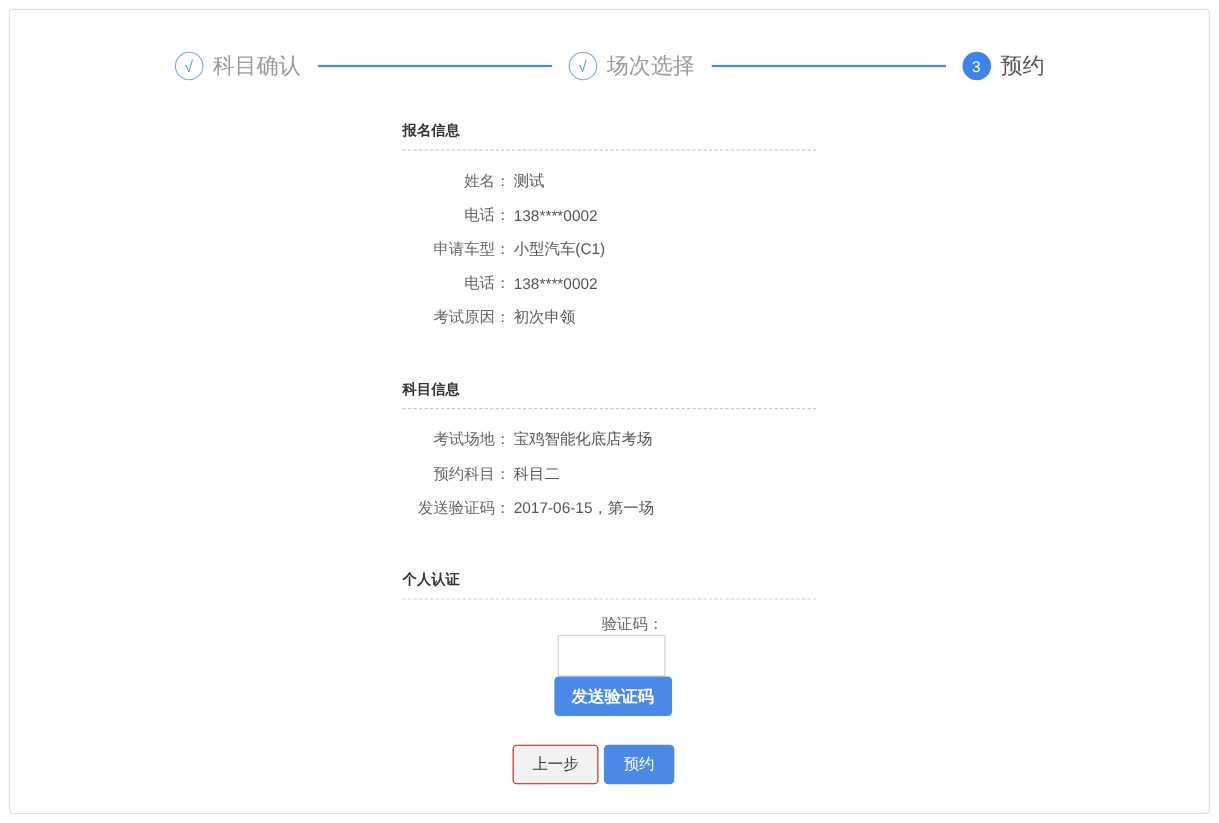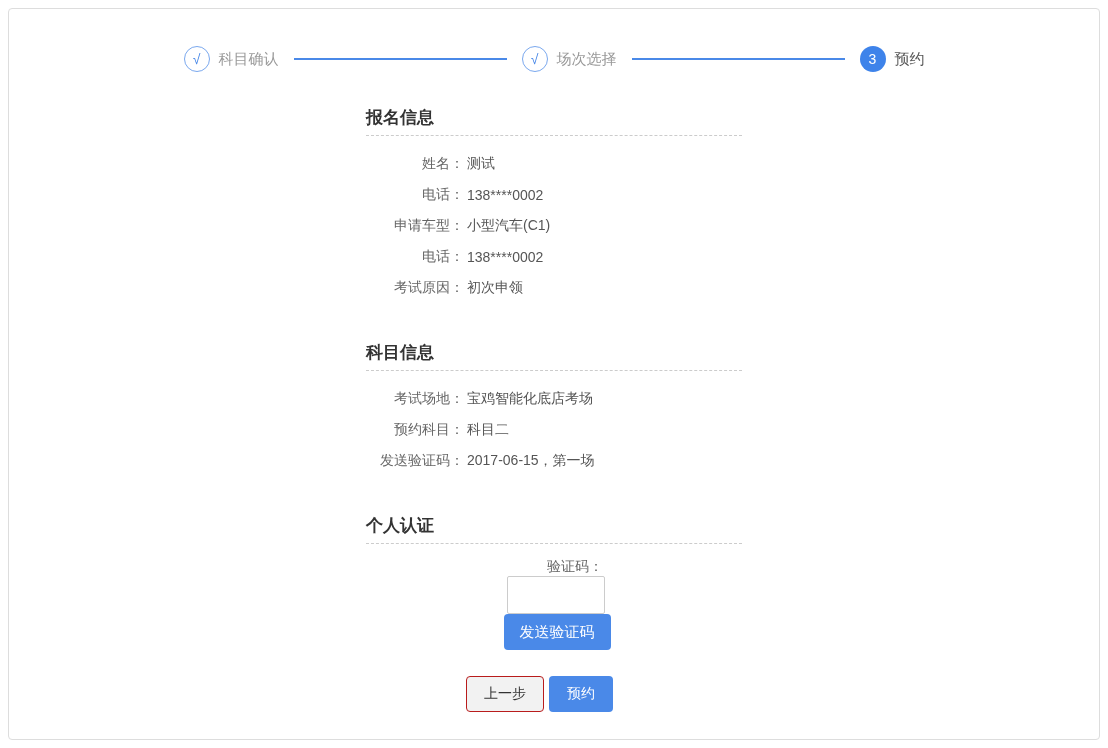--- a/index.html
+++ b/index.html
@@ -11,47 +11,47 @@
   }
 
   
   .stepper { display: flex; align-items: center; justify-content: center; padding-top: 37px; }
   .step-circle {
     width: 26px; height: 26px; border-radius: 50%; flex: 0 0 auto;
     display: flex; align-items: center; justify-content: center; font-size: 14px;
   }
   .step-circle.done { background: #fff; border: 1px solid #7aa8ee; color: #4a89e8; }
   .step-circle.active { background: #3e83ea; color: #fff; font-size: 14px; }
-  .step-label { margin-left: 9px; font-size: 15px; color: #9a9a9a; white-space: nowrap; }
+  .step-label { margin-left: 9px; font-size: 20px; color: #9a9a9a; white-space: nowrap; }
   .step-label.active { color: #555; }
   .step-line { width: 213px; height: 2px; background: #4a89e8; margin: 0 15px; flex: 0 0 auto; }
 
   
   .content { width: 376px; margin: 36px auto 0 auto; }
   .section { margin-top: 0; }
   .section + .section { margin-top: 40px; }
   .section-title {
-    font-size: 17px; font-weight: bold; color: #333;
+    font-size: 13px; font-weight: bold; color: #333;
     padding-bottom: 7px; border-bottom: 1px dashed #ccc; line-height: 20px;
   }
   .rows { padding-top: 12px; }
   .info-row { display: flex; height: 31px; align-items: center; font-size: 14px; }
   .row-label { width: 98px; text-align: right; color: #666; flex: 0 0 auto; white-space: nowrap; }
   .row-value { color: #555; margin-left: 3px; white-space: nowrap; }
 
   
   .verify-row { display: flex; align-items: center; margin-top: 14px; flex-direction: column; }
   .verify-label { width: 98px; text-align: right; color: #666; font-size: 14px; flex: 0 0 auto; }
   .code-input {
     width: 98px; height: 38px; margin-left: 3px; border: 1px solid #ccc; border-radius: 2px;
     font-size: 14px; padding: 0 6px; color: #333; outline: none; background: #fff;
   }
   .send-btn {
     height: 36px; margin-left: 6px; padding: 0 16px; border: none; border-radius: 4px;
-    background: #4a89e8; color: #fff; font-size: 15px; font-weight: normal; cursor: pointer;
+    background: #4a89e8; color: #fff; font-size: 15px; font-weight: bold; cursor: pointer;
     font-family: inherit;
   }
 
   
   .footer-btns { margin-top: 26px; margin-left: 100px; display: flex; }
   .prev-btn {
     height: 36px; padding: 0 17px; background: #f2f2f2; border: 1px solid #b91c1c; border-radius: 4px;
     color: #333; font-size: 14px; cursor: pointer; font-family: inherit;
   }
   .book-btn {

